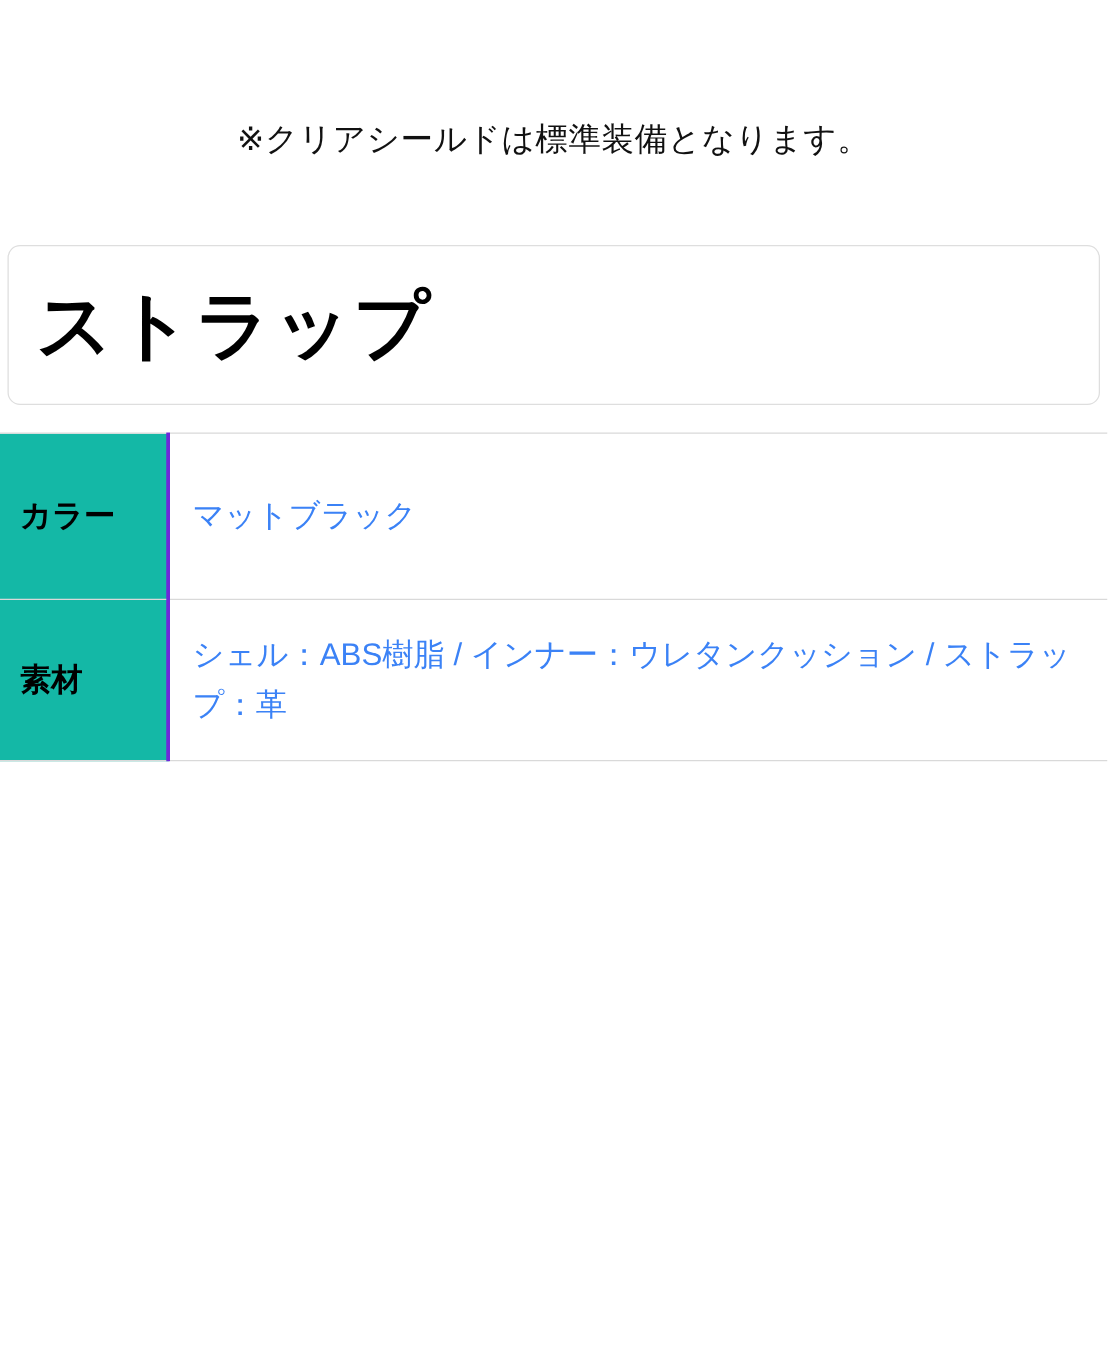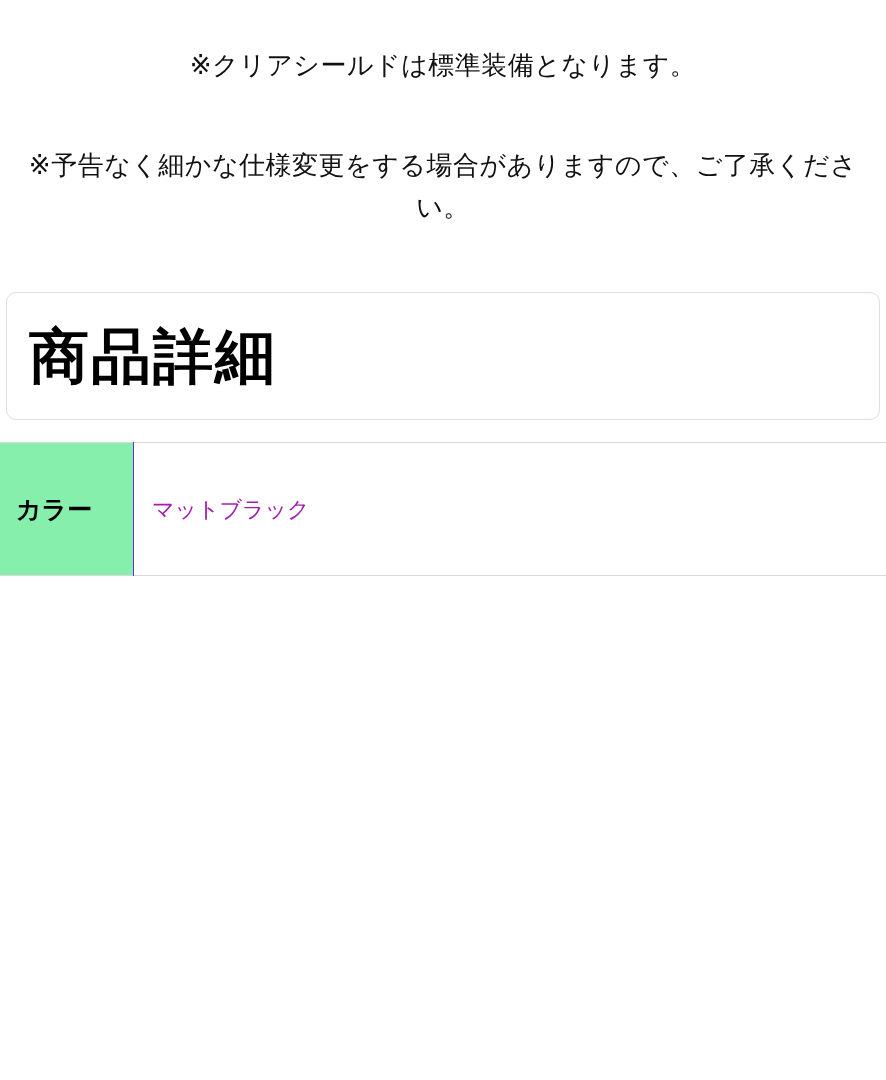--- a/index.html
+++ b/index.html
@@ -18,21 +18,21 @@
   .page {
     width: 886px;
     height: 1080px;
     position: relative;
     box-sizing: border-box;
   }
 
   
   .notes {
     padding: 0 14px;
-    margin-top: 44px;
+    margin-top: 90px;
   }
   .note {
     text-align: center;
     font-size: 26px;
     line-height: 1.62;
     letter-spacing: 0.5px;
     color: #111111;
     margin: 0 0 58px 0;
     font-weight: 400;
   }
@@ -70,59 +70,62 @@
     border-collapse: collapse;
     table-layout: fixed;
     font-size: 25px;
   }
   .spec-table tr {
     border-top: 1px solid #d9d9d9;
     border-bottom: 1px solid #d9d9d9;
   }
   .spec-table th {
     width: 105px;
-    background: #86efac;
-    border-right: 1px solid #6d28d9;
+    background: #14b8a6;
+    border-right: 3px solid #6d28d9;
     text-align: left;
     vertical-align: middle;
     font-weight: 700;
     font-size: 25px;
     padding: 16px 12px 16px 16px;
     line-height: 1.55;
     word-break: break-all;
     color: #000000;
   }
   .spec-table td {
     vertical-align: middle;
     padding: 18px 14px 18px 18px;
     line-height: 1.62;
-    font-size: 22px;
-    color: #a21caf;
+    font-size: 25px;
+    color: #3b82f6;
     word-break: break-word;
   }
   .row-color th, .row-color td { height: 96px; }
   .row-size th, .row-size td { height: 92px; }
   .row-material th, .row-material td { height: 92px; }
 </style>
 </head>
 <body>
 
 <div class="page">
 
   <div class="notes">
     <p class="note">※クリアシールドは標準装備となります。</p>
-    <p class="note wide">※予告なく細かな仕様変更をする場合がありますので、ご了承ください。</p>
   </div>
 
   <div class="section-card">
-    <div class="section-title">商品詳細</div>
+    <div class="section-title">ストラップ</div>
   </div>
 
   <table class="spec-table">
     <tbody>
       <tr class="row-color">
         <th>カラー</th>
         <td>マットブラック</td>
       </tr>
+      <tr class="row-material">
+        <th>素材</th>
+        <td>シェル：ABS樹脂 / インナー：ウレタンクッション / ストラップ：革</td>
+      </tr>
     </tbody>
   </table>
 
 </div>
 
 </body></html>

